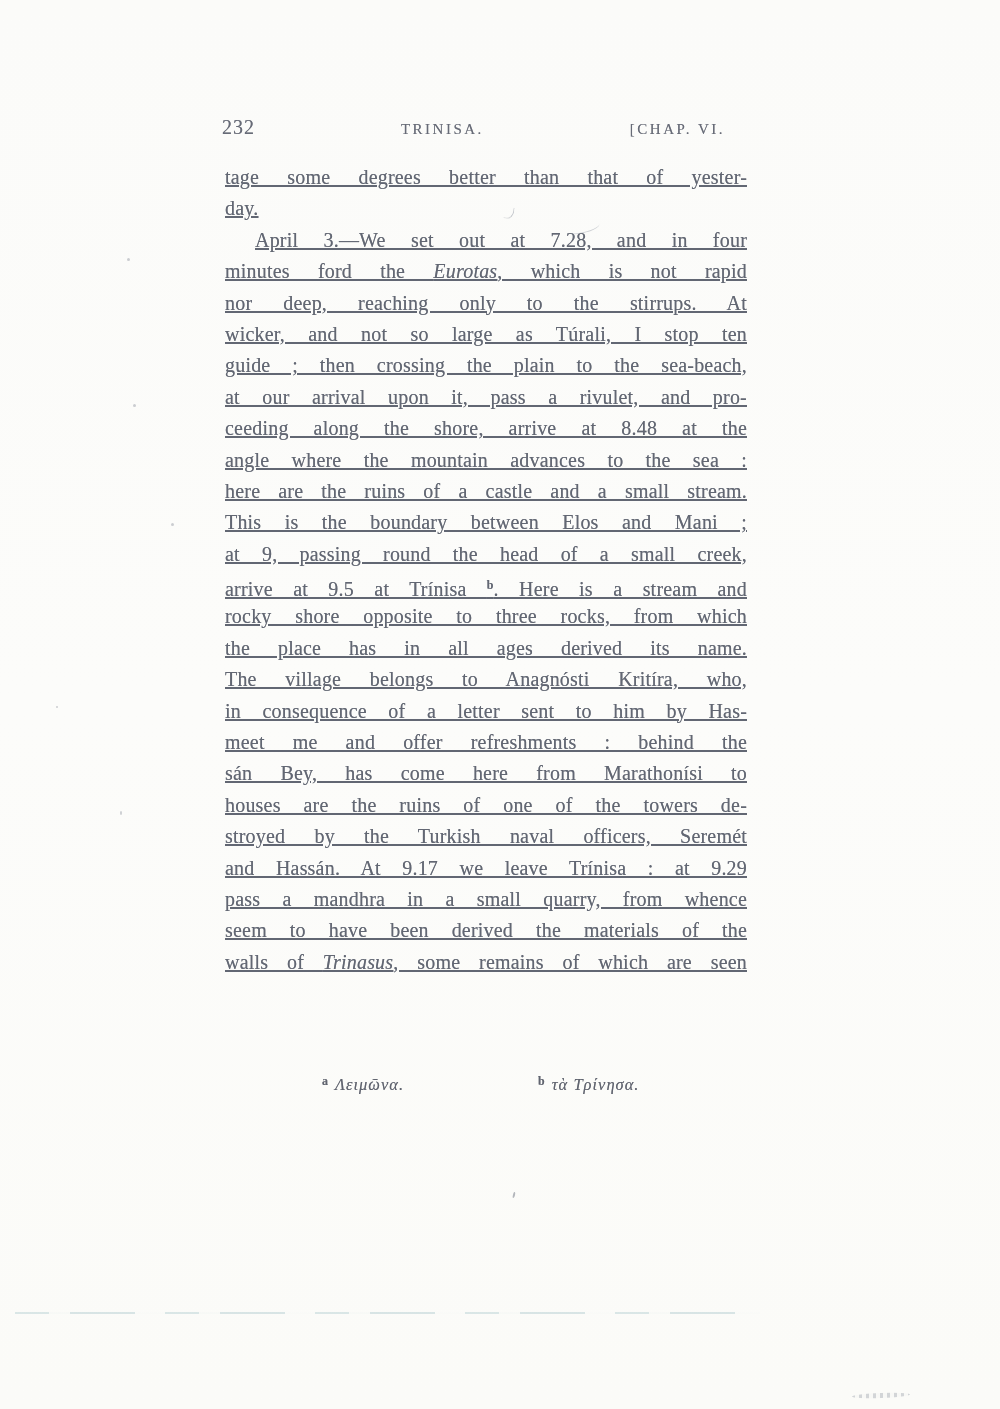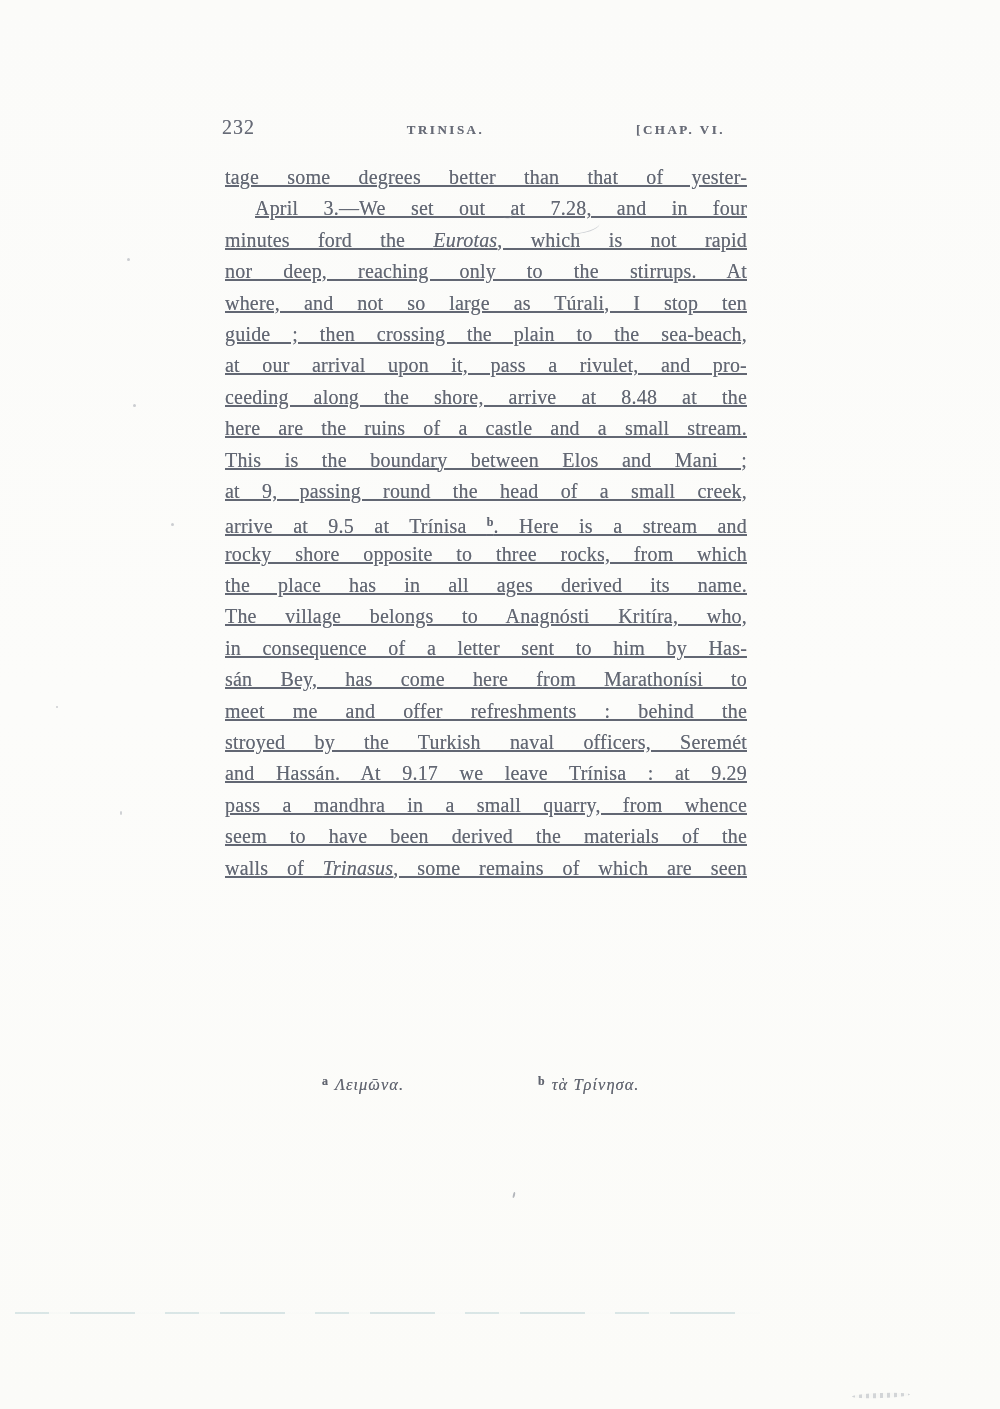--- a/index.html
+++ b/index.html
@@ -30,22 +30,22 @@
     justify-content: space-between;
     align-items: baseline;
     color: #676b77;
   }
   .page-number {
     font-size: 20px;
     letter-spacing: 1px;
     text-shadow: 0 0 0.6px rgba(103,107,119,0.6);
   }
   .running-title, .chapter-label {
-    font-size: 13px;
-    font-weight: bold;
+    font-size: 15px;
+    font-weight: normal;
     letter-spacing: 2.5px;
     text-shadow: 0 0 0.5px rgba(103,107,119,0.55);
   }
 
   
   .body-text {
     position: absolute;
     left: 225px;
     top: 162px;
     width: 522px;
@@ -145,37 +145,40 @@
 <div class="page">
 
   <div class="header">
     <span class="page-number">232</span>
     <span class="running-title">TRINISA.</span>
     <span class="chapter-label">[CHAP. VI.</span>
   </div>
 
   <div class="body-text">
       <div class="line"><span>tage some degrees better than that of yester-</span></div>
+      <div class="line short"><span>day.</span></div>
       <div class="line indent"><span>April 3.—We set out at 7.28, and in four</span></div>
       <div class="line"><span>minutes ford the </span><span class="it">Eurotas</span><span>, which is not rapid</span></div>
       <div class="line"><span>nor deep, reaching only to the stirrups. At</span></div>
-      <div class="line"><span>where, and not so large as Túrali, I stop ten</span></div>
+      <div class="line"><span>wicker, and not so large as Túrali, I stop ten</span></div>
       <div class="line"><span>guide ; then crossing the plain to the sea-beach,</span></div>
       <div class="line"><span>at our arrival upon it, pass a rivulet, and pro-</span></div>
       <div class="line"><span>ceeding along the shore, arrive at 8.48 at the</span></div>
+      <div class="line"><span>angle where the mountain advances to the sea :</span></div>
       <div class="line"><span>here are the ruins of a castle and a small stream.</span></div>
       <div class="line"><span>This is the boundary between Elos and Mani ;</span></div>
       <div class="line"><span>at 9, passing round the head of a small creek,</span></div>
       <div class="line"><span>arrive at 9.5 at Trínisa </span><span class="sup">b</span><span>. Here is a stream and</span></div>
       <div class="line"><span>rocky shore opposite to three rocks, from which</span></div>
       <div class="line"><span>the place has in all ages derived its name.</span></div>
       <div class="line"><span>The village belongs to Anagnósti Kritíra, who,</span></div>
       <div class="line"><span>in consequence of a letter sent to him by Has-</span></div>
+      <div class="line"><span>meet me and offer refreshments : behind the</span></div>
       <div class="line"><span>sán Bey, has come here from Marathonísi to</span></div>
-      <div class="line"><span>meet me and offer refreshments : behind the</span></div>
+      <div class="line"><span>houses are the ruins of one of the towers de-</span></div>
       <div class="line"><span>stroyed by the Turkish naval officers, Seremét</span></div>
       <div class="line"><span>and Hassán. At 9.17 we leave Trínisa : at 9.29</span></div>
       <div class="line"><span>pass a mandhra in a small quarry, from whence</span></div>
       <div class="line"><span>seem to have been derived the materials of the</span></div>
       <div class="line"><span>walls of </span><span class="it">Trinasus</span><span>, some remains of which are seen</span></div>
     </div>
 
   <div class="footnotes">
       <span class="footnote footnote-a"><span class="fn-marker">a</span><span class="fn-text">Λειμῶνα.</span></span>
       <span class="footnote footnote-b"><span class="fn-marker">b</span><span class="fn-text">τὰ Τρίνησα.</span></span>

